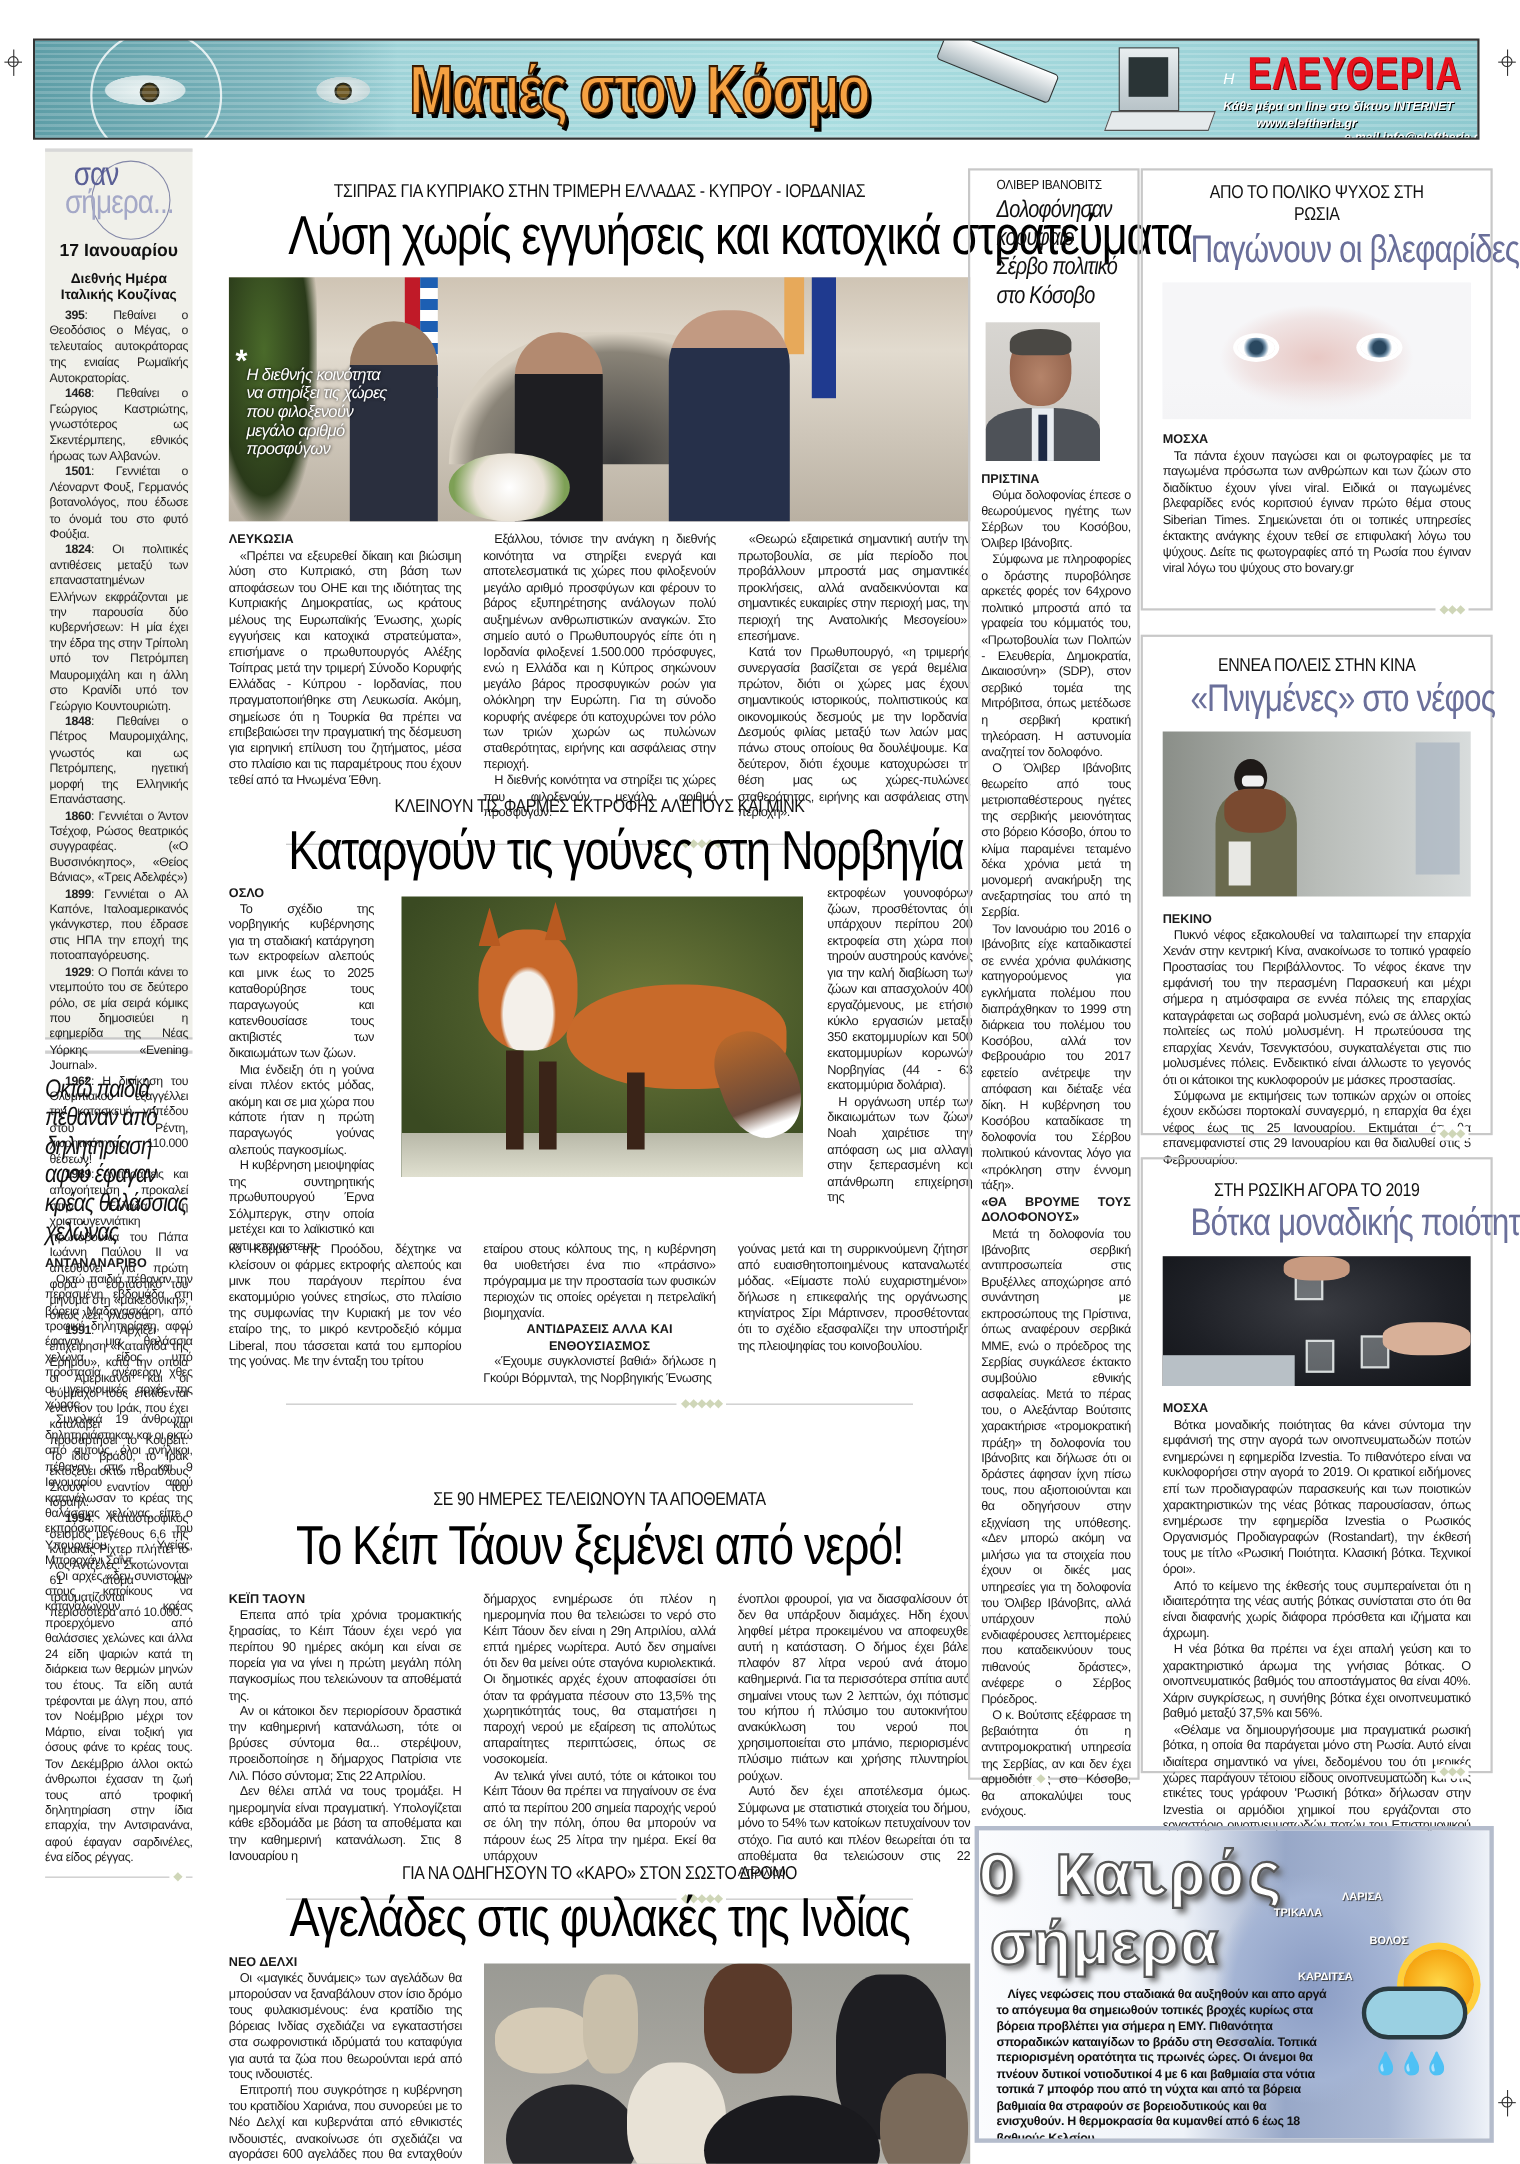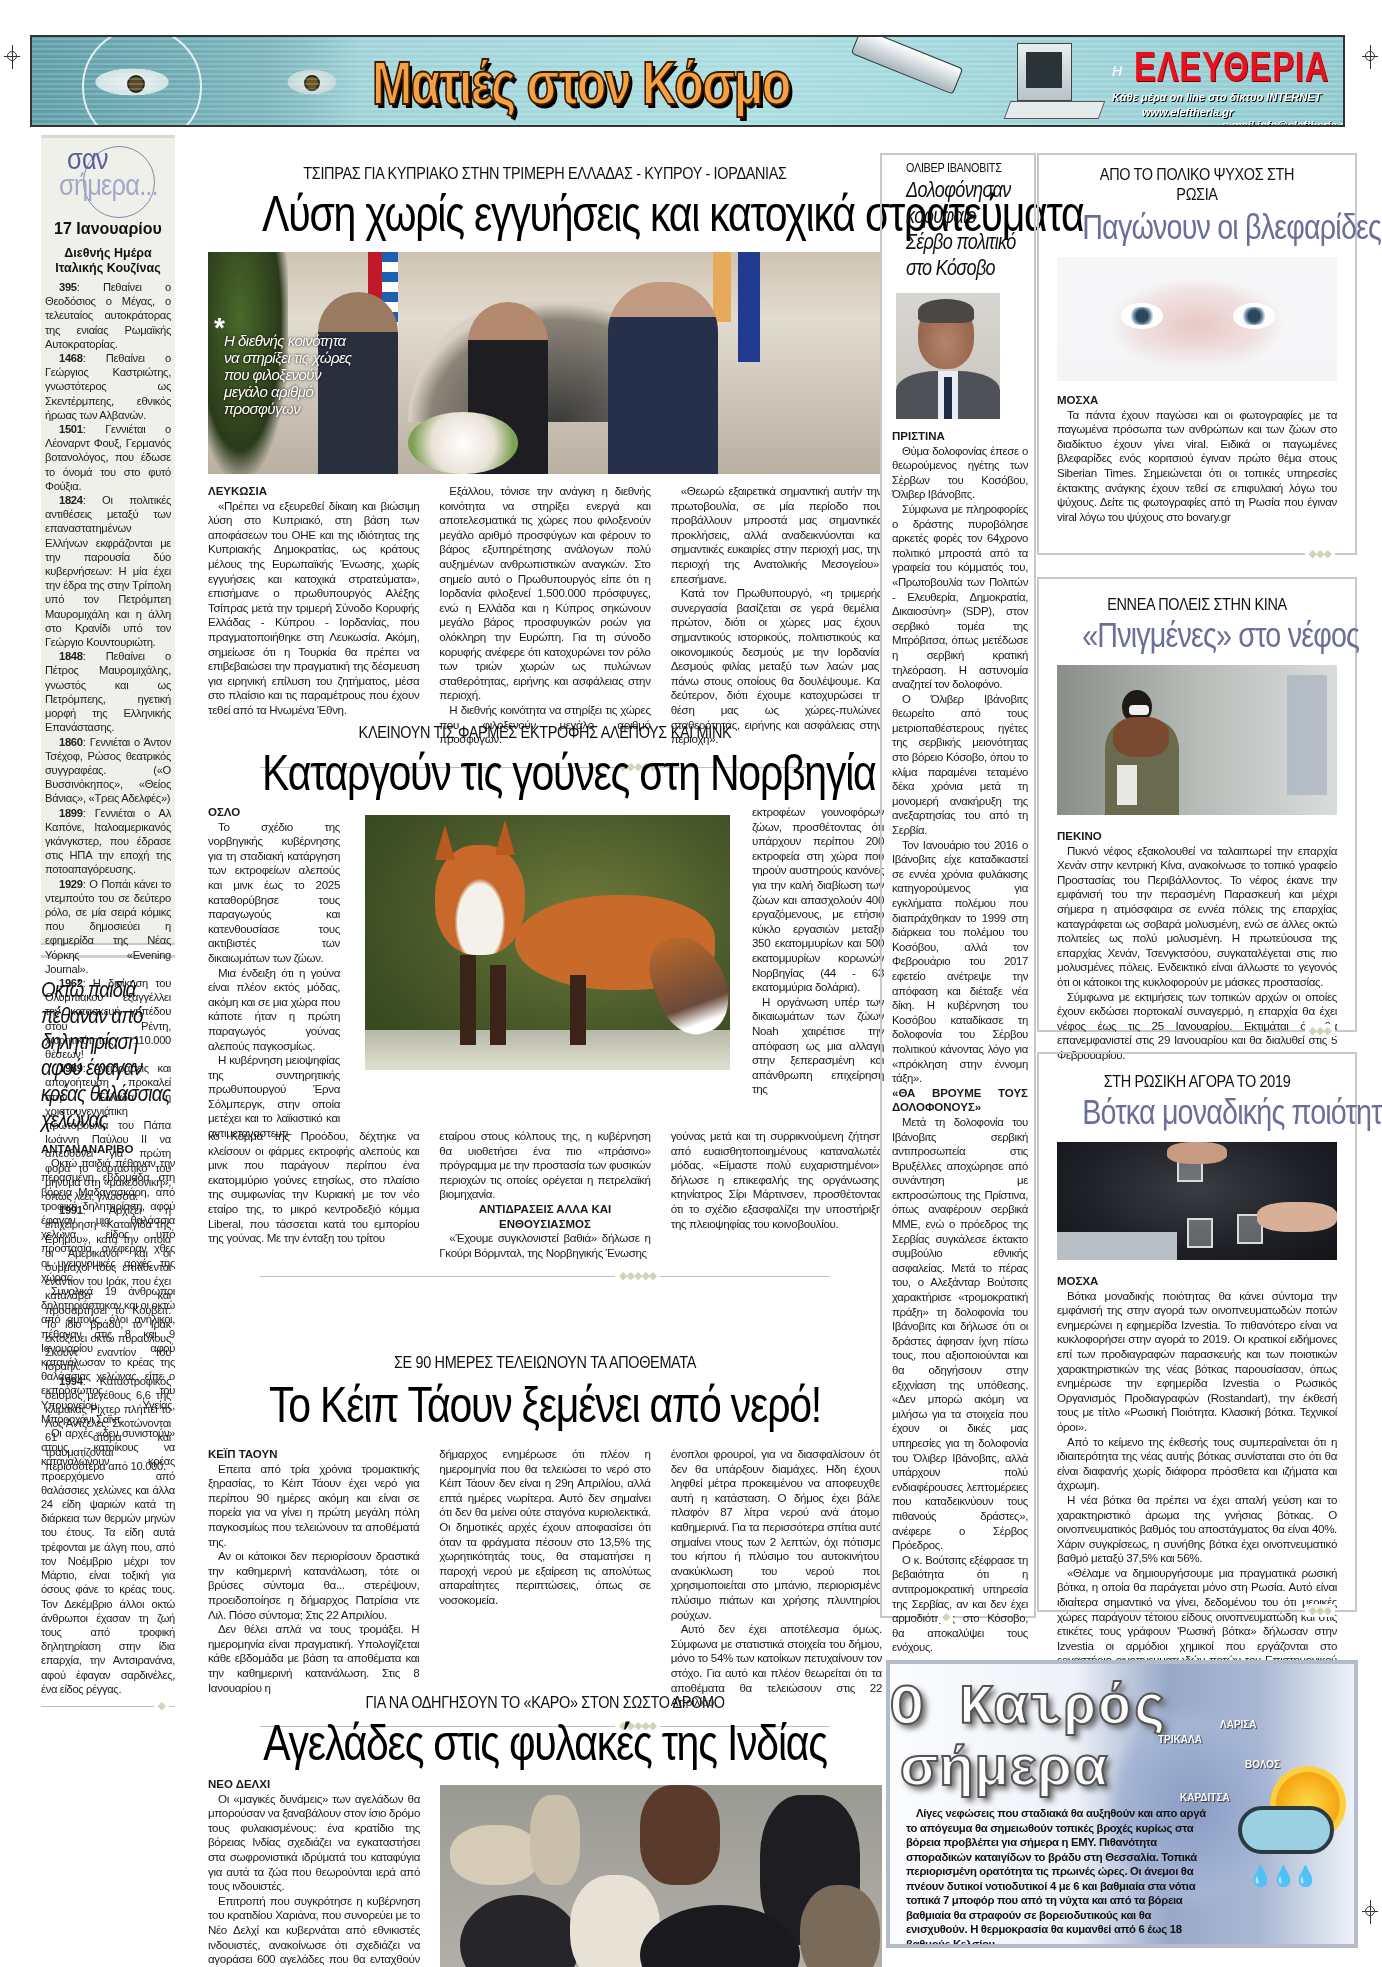--- a/index.html
+++ b/index.html
@@ -228,20 +228,21 @@
     <div class="headline" style="margin-top:4px">Το Κέιπ Τάουν ξεμένει από νερό!</div>
     <div class="cols3 body-text" style="margin:14px 8px 0 8px;gap:20px">
       <div>
         <p class="dateline">ΚΕΪΠ ΤΑΟΥΝ</p>
         <p>Επειτα από τρία χρόνια τρομακτικής ξηρασίας, το Κέιπ Τάουν έχει νερό για περίπου 90 ημέρες ακόμη και είναι σε πορεία για να γίνει η πρώτη μεγάλη πόλη παγκοσμίως που τελειώνουν τα αποθέματά της.</p>
         <p>Αν οι κάτοικοι δεν περιορίσουν δραστικά την καθημερινή κατανάλωση, τότε οι βρύσες σύντομα θα... στερέψουν, προειδοποίησε η δήμαρχος Πατρίσια ντε Λιλ. Πόσο σύντομα; Στις 22 Απριλίου.</p>
         <p>Δεν θέλει απλά να τους τρομάξει. Η ημερομηνία είναι πραγματική. Υπολογίζεται κάθε εβδομάδα με βάση τα αποθέματα και την καθημερινή κατανάλωση. Στις 8 Ιανουαρίου η</p>
       </div>
       <div>
         <p style="text-indent:0">δήμαρχος ενημέρωσε ότι πλέον η ημερομηνία που θα τελειώσει το νερό στο Κέιπ Τάουν δεν είναι η 29η Απριλίου, αλλά επτά ημέρες νωρίτερα. Αυτό δεν σημαίνει ότι δεν θα μείνει ούτε σταγόνα κυριολεκτικά. Οι δημοτικές αρχές έχουν αποφασίσει ότι όταν τα φράγματα πέσουν στο 13,5% της χωρητικότητάς τους, θα σταματήσει η παροχή νερού με εξαίρεση τις απολύτως απαραίτητες περιπτώσεις, όπως σε νοσοκομεία.</p>
+        <p>Αν τελικά γίνει αυτό, τότε οι κάτοικοι του Κέιπ Τάουν θα πρέπει να πηγαίνουν σε ένα από τα περίπου 200 σημεία παροχής νερού σε όλη την πόλη, όπου θα μπορούν να πάρουν έως 25 λίτρα την ημέρα. Εκεί θα υπάρχουν</p>
       </div>
       <div>
         <p style="text-indent:0">ένοπλοι φρουροί, για να διασφαλίσουν ότι δεν θα υπάρξουν διαμάχες. Ηδη έχουν ληφθεί μέτρα προκειμένου να αποφευχθεί αυτή η κατάσταση. Ο δήμος έχει βάλει πλαφόν 87 λίτρα νερού ανά άτομο, καθημερινά. Για τα περισσότερα σπίτια αυτό σημαίνει ντους των 2 λεπτών, όχι πότισμα του κήπου ή πλύσιμο του αυτοκινήτου, ανακύκλωση του νερού που χρησιμοποιείται στο μπάνιο, περιορισμένο πλύσιμο πιάτων και χρήσης πλυντηρίου ρούχων.</p>
         <p>Αυτό δεν έχει αποτέλεσμα όμως. Σύμφωνα με στατιστικά στοιχεία του δήμου, μόνο το 54% των κατοίκων πετυχαίνουν τον στόχο. Για αυτό και πλέον θεωρείται ότι τα αποθέματα θα τελειώσουν στις 22 Απριλίου.</p>
       </div>
     </div>
     <div style="position:relative;margin:16px 60px 0 60px">
         <div class="divider"></div>
         <span class="diamonds" style="position:absolute;left:355px;top:-7px">◆◆◆◆◆</span>
       </div>

